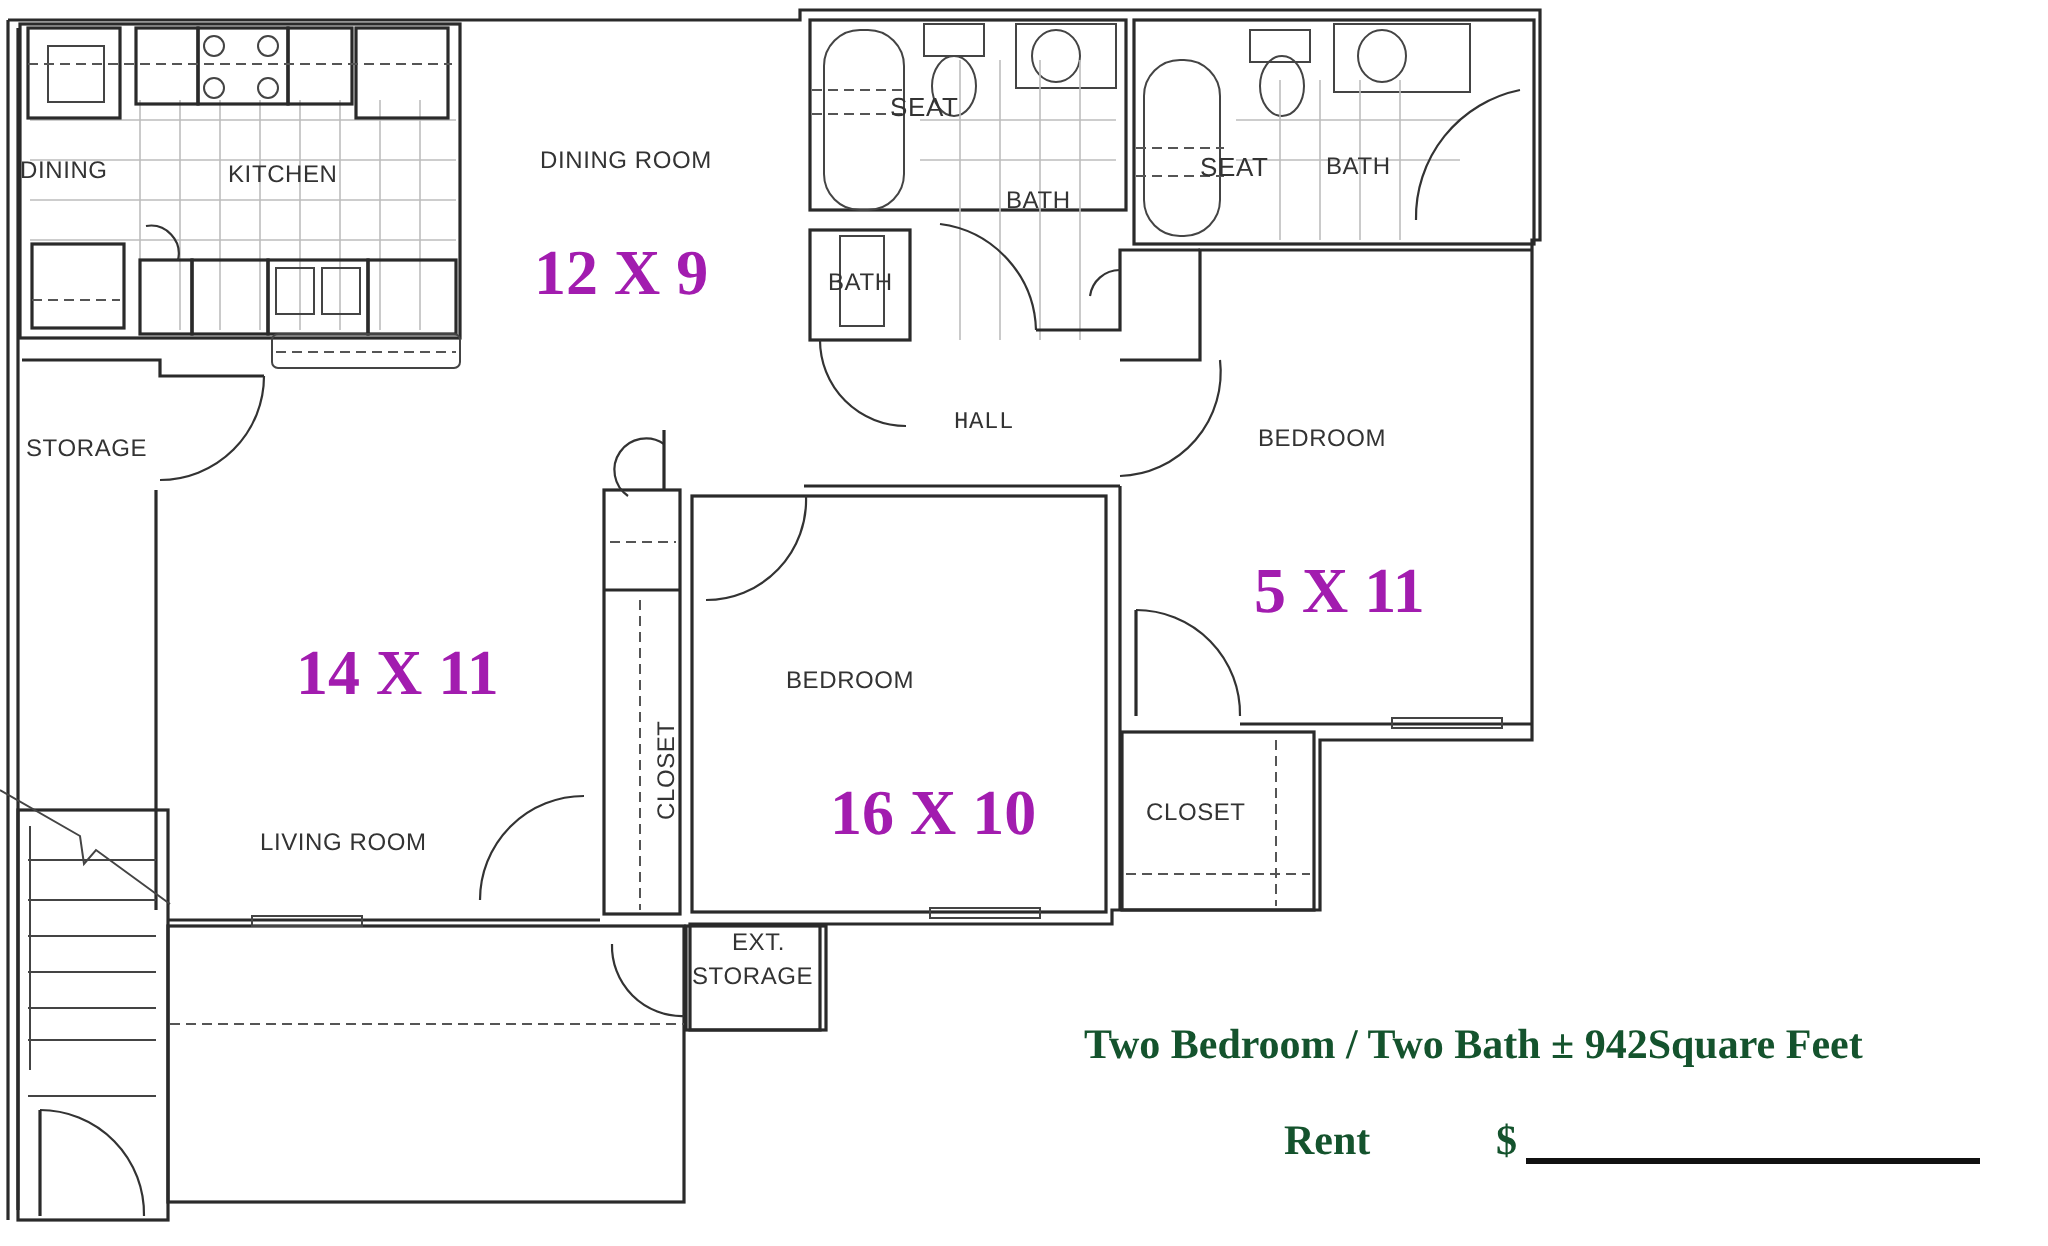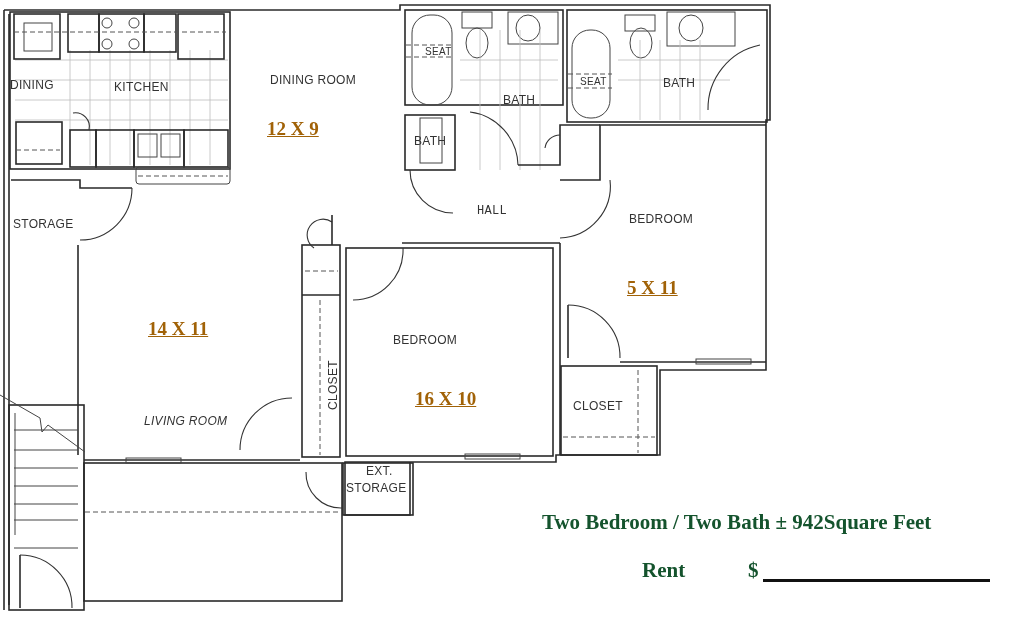--- a/index.html
+++ b/index.html
@@ -4,22 +4,22 @@
   <style>
     html, body { margin: 0; padding: 0; background: #ffffff; }
     body { width: 1024px; height: 623px; position: relative; overflow: hidden; }
     #plan { position: absolute; left: 0; top: 0; width: 1024px; height: 623px; }
     .wall { fill: none; stroke: #2a2a2a; stroke-width: 1.6; }
     .thin { fill: none; stroke: #444; stroke-width: 1; }
     .dash { fill: none; stroke: #555; stroke-width: 1; stroke-dasharray: 5 3; }
     .grid { fill: none; stroke: #bdbdbd; stroke-width: 0.8; }
     .door { fill: none; stroke: #333; stroke-width: 1.1; }
     .lbl { position: absolute; font-family: "Liberation Sans", sans-serif; font-size: 12px; color: #333; letter-spacing: 0.3px; white-space: nowrap; }
-    .lbl-sm { font-size: 10px; }
-    .dim { position: absolute; font-family: "Liberation Serif", serif; font-weight: bold; font-size: 19px; color: #a16207; white-space: nowrap; text-decoration: underline; }
+    .lbl-sm { font-size: 13px; margin-left: 20px; }
+    .dim { position: absolute; font-family: "Liberation Serif", serif; font-weight: bold; font-size: 32px; color: #a21caf; white-space: nowrap; }
     .vert { transform: rotate(-90deg); transform-origin: left top; }
     .caption { position: absolute; font-family: "Liberation Serif", serif; font-weight: bold; font-size: 21px; color: #14532d; white-space: nowrap; }
     .rent-line { position: absolute; left: 763px; top: 579px; width: 227px; height: 3px; background: #111; }
   </style>
 </head>
 <body>
 
 <svg id="plan" viewBox="0 0 1024 623" xmlns="http://www.w3.org/2000/svg">
 
   <g>
@@ -147,21 +147,21 @@
     <line class="dash" x1="563" y1="437" x2="655" y2="437"></line>
   </g>
 </svg>
 
 <div class="lbl" style="left:10px;top:78px;">DINING</div>
 <div class="lbl" style="left:114px;top:80px;">KITCHEN</div>
 <div class="lbl" style="left:270px;top:73px;">DINING ROOM</div>
 <div class="dim" style="left:267px;top:118px;">12 X 9</div>
 <div class="lbl" style="left:13px;top:217px;">STORAGE</div>
 <div class="dim" style="left:148px;top:318px;">14 X 11</div>
-<div class="lbl" style="left:144px;top:414px;font-style:italic;">LIVING ROOM</div>
+<div class="lbl" style="left:130px;top:414px;">LIVING ROOM</div>
 
 <div class="lbl lbl-sm" style="left:425px;top:46px;">SEAT</div>
 <div class="lbl" style="left:503px;top:93px;">BATH</div>
 <div class="lbl lbl-sm" style="left:580px;top:76px;">SEAT</div>
 <div class="lbl" style="left:663px;top:76px;">BATH</div>
 <div class="lbl" style="left:414px;top:134px;">BATH</div>
 <div class="lbl" style="left:477px;top:204px;font-family:Liberation Mono, monospace;">HALL</div>
 
 <div class="lbl" style="left:629px;top:212px;">BEDROOM</div>
 <div class="dim" style="left:627px;top:277px;">5 X 11</div>

